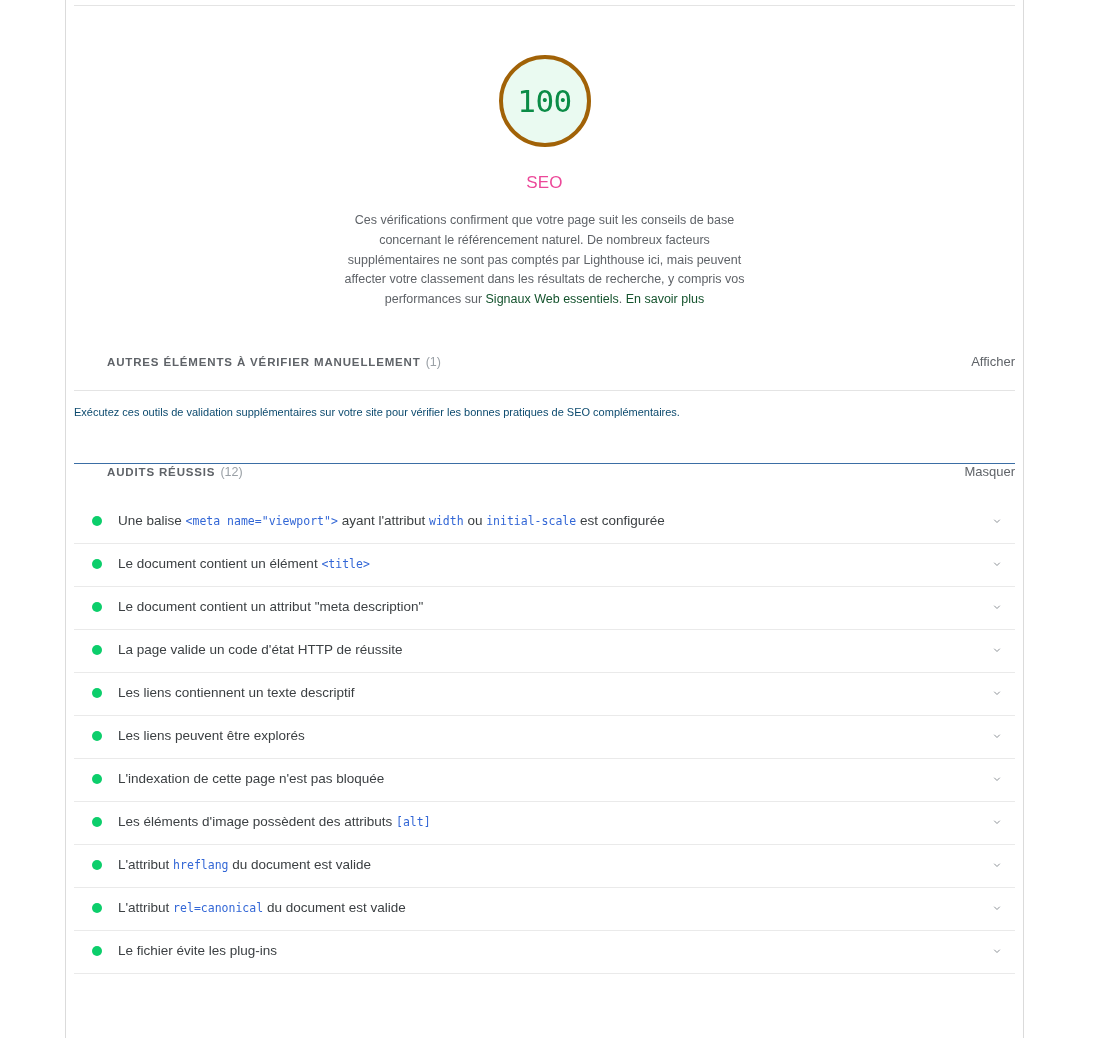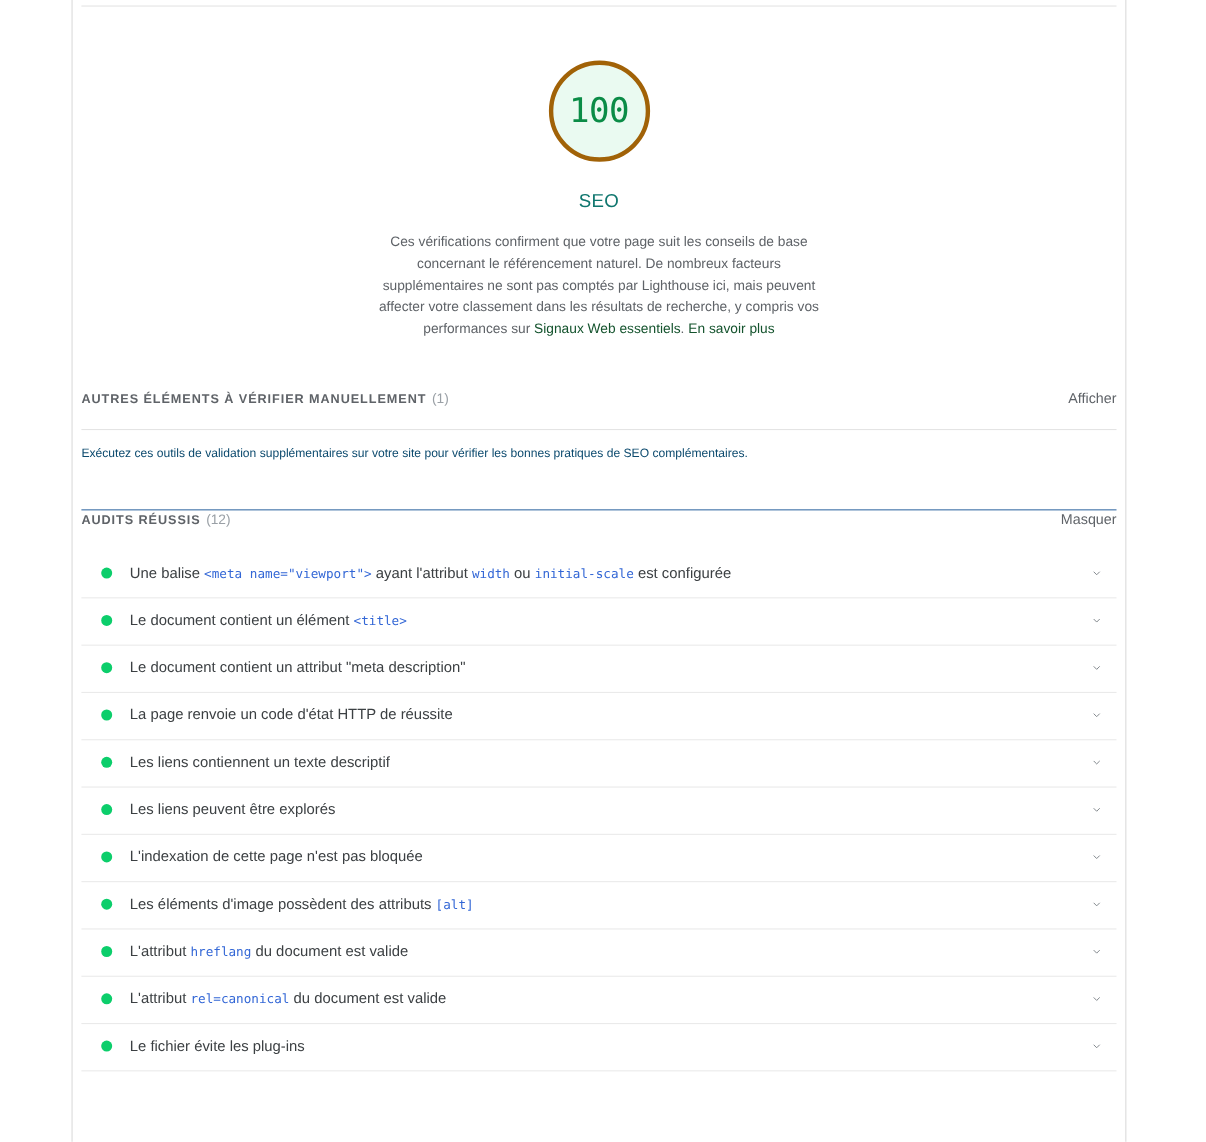--- a/index.html
+++ b/index.html
@@ -59,21 +59,21 @@
   .gauge-score {
     font-family: "DejaVu Sans Mono", "Liberation Mono", monospace;
     font-size: 31px;
     line-height: 1;
     color: #0b8c47;
     letter-spacing: -0.5px;
   }
   .category-title {
     margin-top: 26px;
     font-size: 17px;
-    color: #0f766e;
+    color: #ec4899;
     font-weight: 400;
     letter-spacing: 0.2px;
   }
   .category-desc {
     margin: 18px auto 0 auto;
     width: 400px;
     font-size: 12.5px;
     line-height: 19.8px;
     color: #5f6368;
     text-align: center;
@@ -91,20 +91,21 @@
     display: flex;
     align-items: baseline;
     justify-content: space-between;
     padding: 0 8px 0 8px;
     height: 36px;
   }
   .section-header-left {
     display: flex;
     align-items: baseline;
     gap: 5px;
+    margin-left: 33px;
   }
   .section-label {
     font-size: 11.5px;
     font-weight: bold;
     letter-spacing: 0.85px;
     color: #5f6368;
     text-transform: uppercase;
   }
   .section-count {
     font-size: 12.5px;
@@ -264,21 +265,21 @@
     <span class="audit-title">Le document contient un attribut "meta description"</span>
     <span class="chevron">
       <svg width="12" height="12" viewBox="0 0 24 24" aria-hidden="true">
         <path d="M7 10l5 5 5-5" fill="none" stroke="#80868b" stroke-width="1.8" stroke-linecap="round" stroke-linejoin="round"></path>
       </svg>
     </span>
   </li>
 
   <li class="audit-row">
     <span class="score-dot"></span>
-    <span class="audit-title">La page renvoie un code d'état HTTP de réussite</span>
+    <span class="audit-title">La page valide un code d'état HTTP de réussite</span>
     <span class="chevron">
       <svg width="12" height="12" viewBox="0 0 24 24" aria-hidden="true">
         <path d="M7 10l5 5 5-5" fill="none" stroke="#80868b" stroke-width="1.8" stroke-linecap="round" stroke-linejoin="round"></path>
       </svg>
     </span>
   </li>
 
   <li class="audit-row">
     <span class="score-dot"></span>
     <span class="audit-title">Les liens contiennent un texte descriptif</span>

